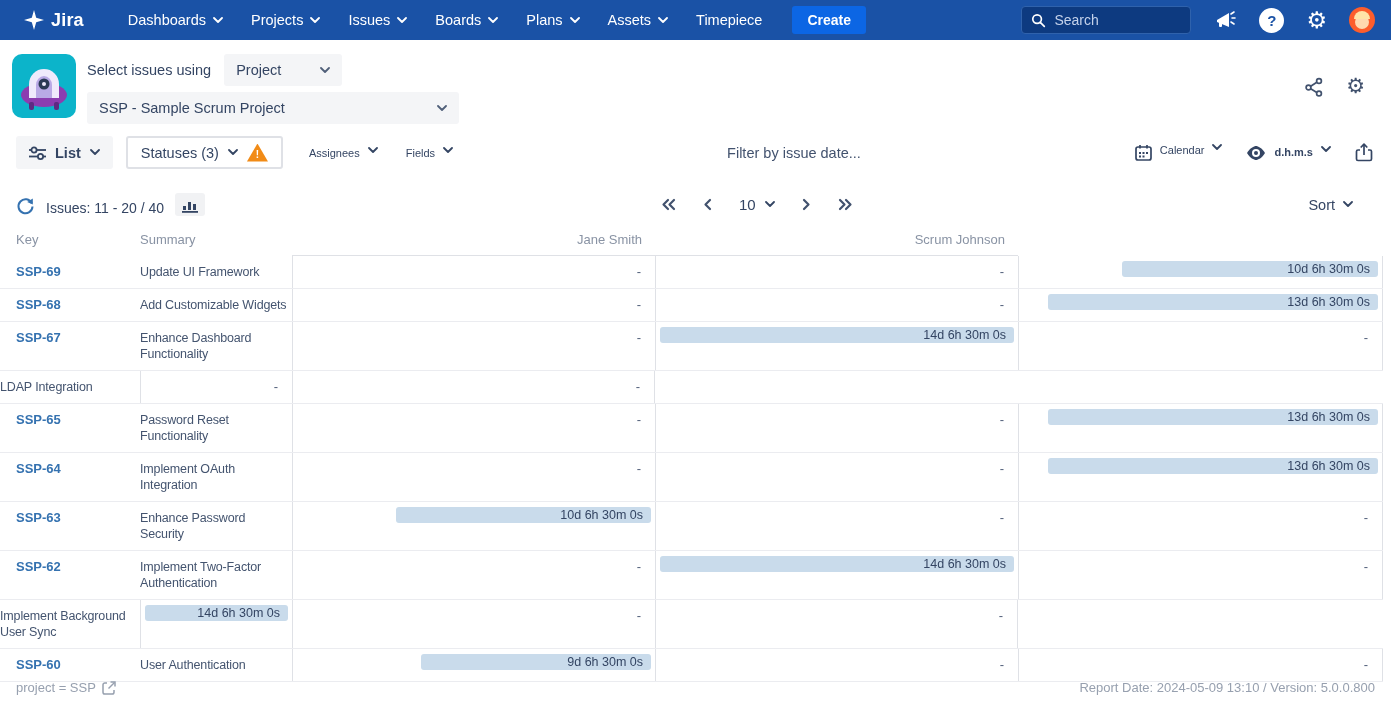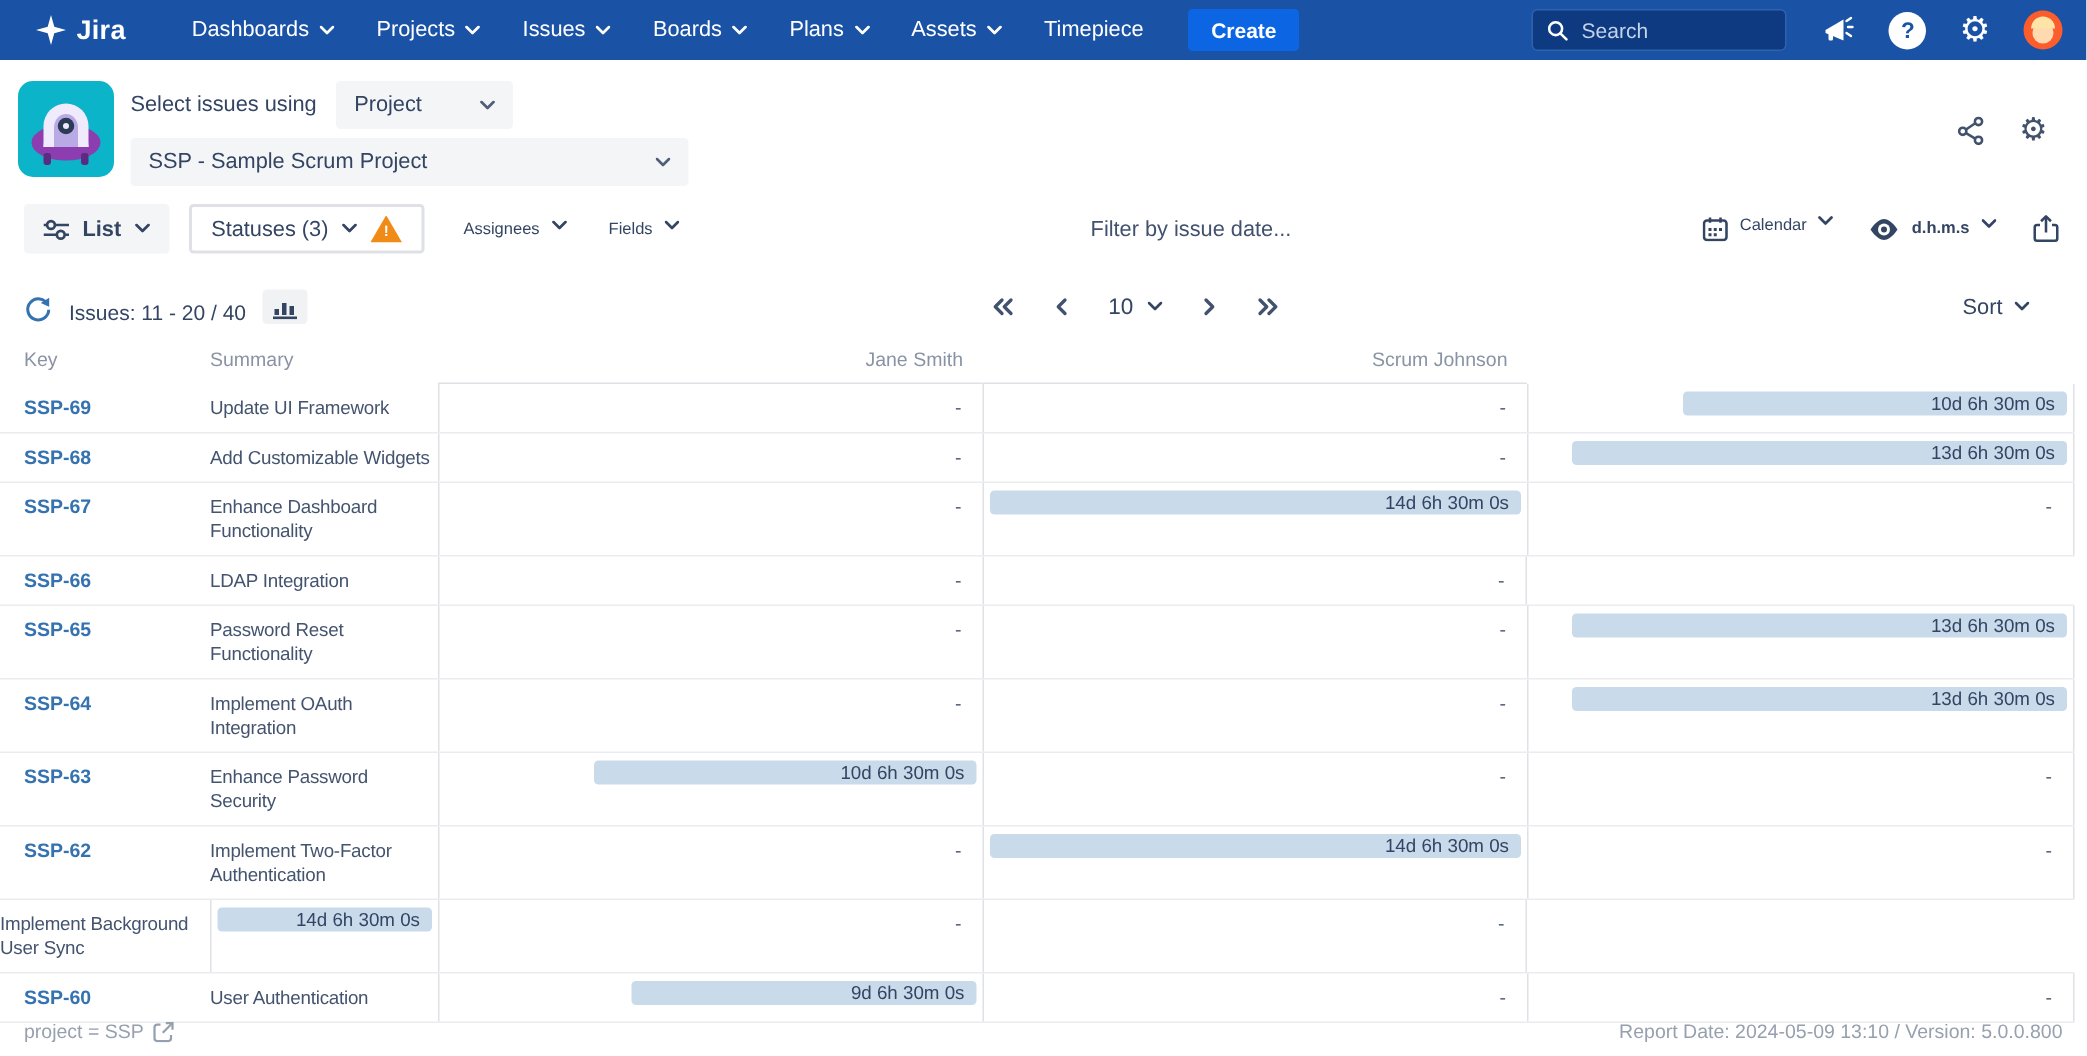--- a/index.html
+++ b/index.html
@@ -400,21 +400,20 @@
         </div>
         <div class="cell val">
           <div class="bar" style="width: 100%;">14d 6h 30m 0s</div>
         </div>
         <div class="cell val last">
           <span class="dash">-</span>
         </div>
       </div>
 
   <div class="trow">
-    <div class="cell key"><a>SSP-66</a></div>
     <div class="cell summary">LDAP Integration</div>
         <div class="cell val">
           <span class="dash">-</span>
         </div>
         <div class="cell val last">
           <span class="dash">-</span>
         </div>
       </div>
 
   <div class="trow">

